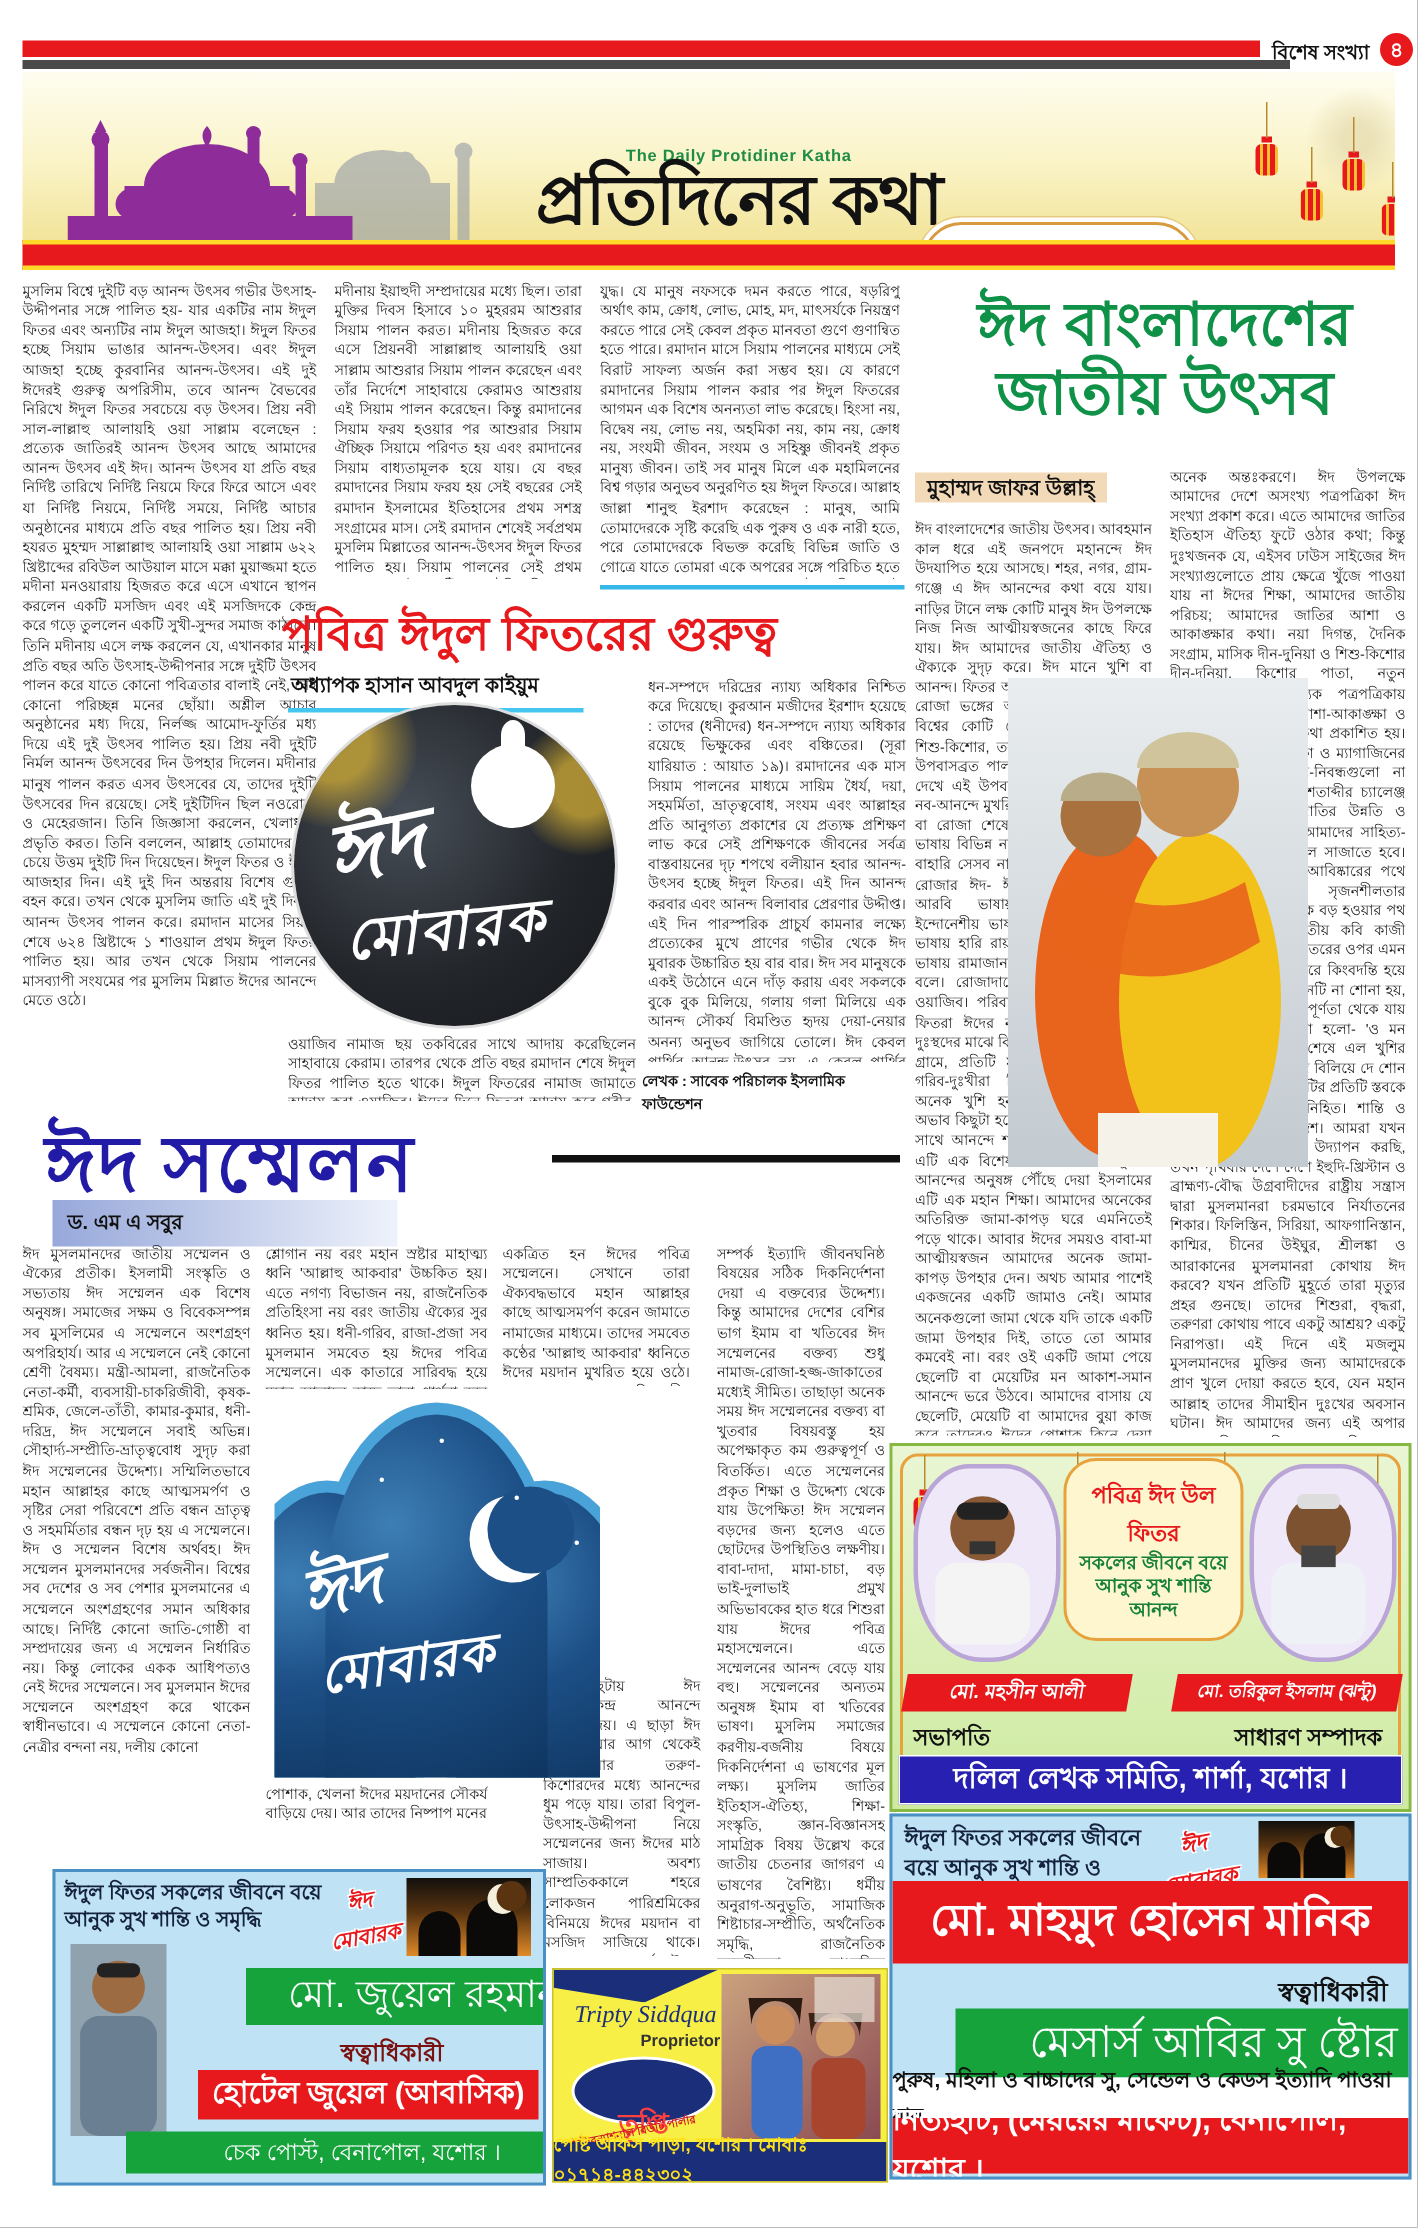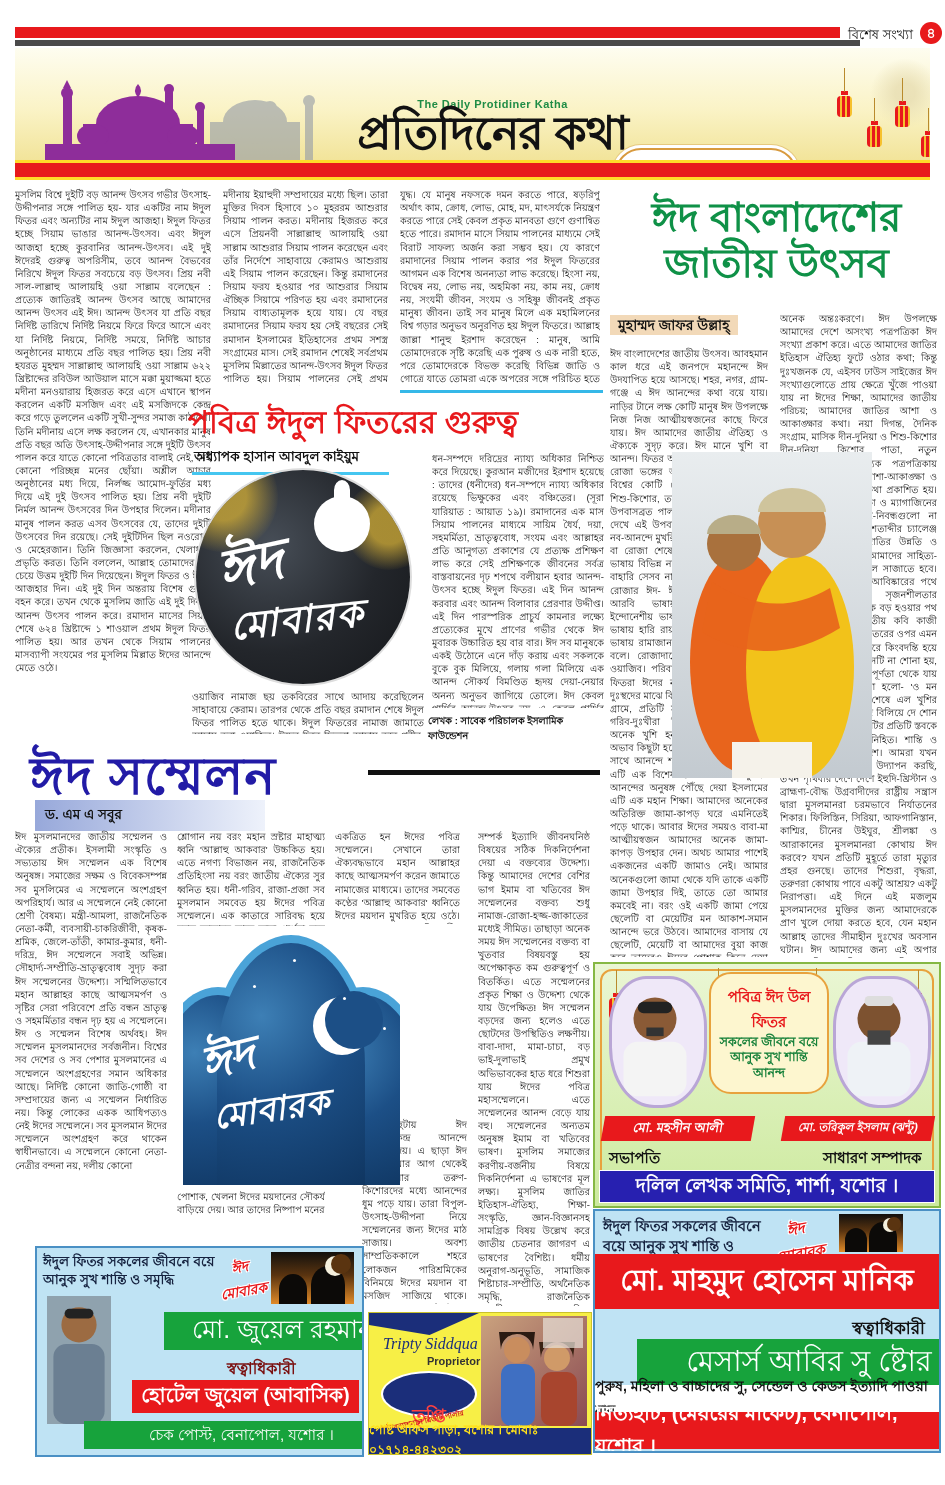--- a/index.html
+++ b/index.html
@@ -3,21 +3,21 @@
 <meta charset="utf-8">
 <style>
   html,body{margin:0;padding:0;background:#888;}
   #page{position:relative;width:945px;height:1485px;background:#fff;margin:0 auto;
         font-family:"Liberation Sans",sans-serif;overflow:hidden;}
   .abs{position:absolute;}
   .col{position:absolute;font-size:9.6px;line-height:1.37;text-align:justify;color:#1c1c1c;overflow:hidden;}
   
   .bar-red{background:#e8191c;}
   .bar-dark{background:#4a4a4a;}
-  .pageno-label{font-size:13px;font-weight:normal;color:#111;}
+  .pageno-label{font-size:13px;font-weight:bold;color:#111;}
   .pageno-circle{width:22px;height:22px;border-radius:50%;background:#e8191c;color:#fff;
         font-size:14px;font-weight:bold;text-align:center;line-height:22px;}
   
   .banner{left:15px;top:48px;width:915px;height:112px;
         background:linear-gradient(180deg,#fefdf0 0%,#faf3c6 55%,#f2e49a 100%);overflow:hidden;}
   .mast-center{position:absolute;left:330px;top:50px;width:295px;text-align:center;}
   .mast-eng{font-size:11px;font-weight:bold;color:#1f8c45;letter-spacing:.5px;}
   .mast-bn{font-size:46px;font-weight:bold;color:#121212;line-height:1.02;letter-spacing:-1px;}
   .mast-tag{font-size:9px;font-weight:bold;color:#d3181b;margin-top:2px;}
   .badge{position:absolute;left:600px;top:60px;width:178px;height:92px;background:#fff;

